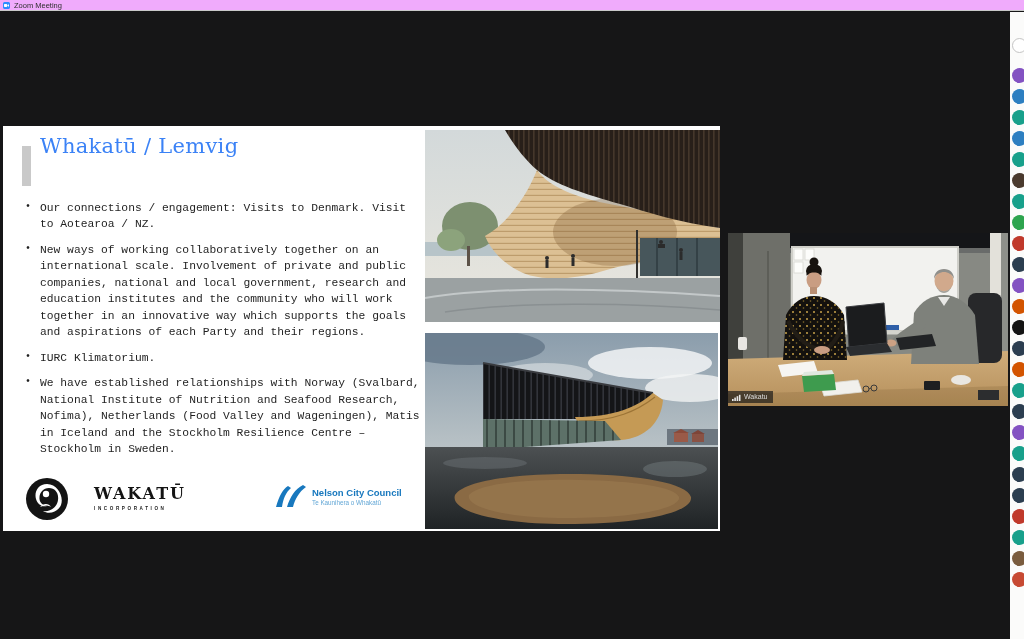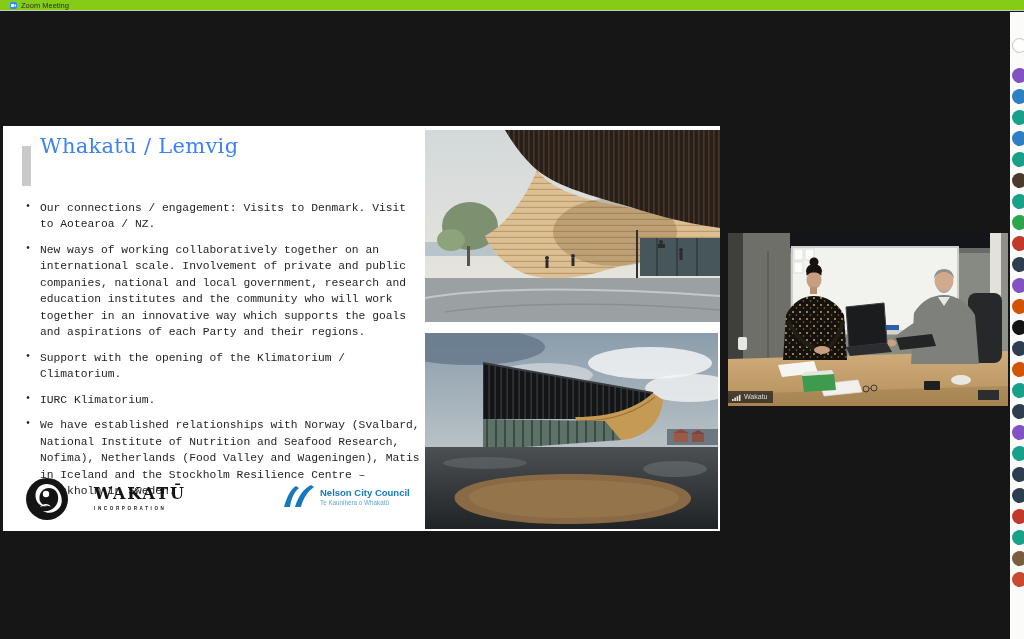--- a/index.html
+++ b/index.html
@@ -1,21 +1,21 @@
 <!DOCTYPE html>
 <html><head>
 <meta charset="utf-8">
 <style>
   html,body{margin:0;padding:0;background:#000;}
   #screen{position:relative;width:1024px;height:639px;background:#161617;overflow:hidden;
           font-family:"Liberation Sans",sans-serif;}
 
   
-  #titlebar{position:absolute;left:0;top:0;width:1024px;height:11px;background:#84cc16;
-            border-bottom:1px solid #c9c9c9;display:flex;align-items:center;gap:4px;padding-left:10px;box-sizing:border-box;}
+  #titlebar{position:absolute;left:0;top:0;width:1024px;height:11px;background:#f0abfc;
+            border-bottom:1px solid #c9c9c9;display:flex;align-items:center;gap:4px;padding-left:3px;box-sizing:border-box;}
   #titlebar .app-ico{width:7px;height:7px;border-radius:2px;background:#2d8cff;flex:0 0 auto;display:block;}
   #titlebar .ttl{font-size:7.5px;line-height:7px;color:#2e2e2e;}
 
   
   #appstrip{position:absolute;left:1010px;top:12px;width:14px;height:627px;background:#fbfbfa;overflow:hidden;}
   .strip-dot{position:absolute;left:2px;width:15px;height:15px;border-radius:50%;}
   .strip-dot.outlined{background:#fff;border:1px solid #c4c4c4;box-sizing:border-box;}
 
   
   #slide{position:absolute;left:3px;top:126px;width:717px;height:405px;background:#ffffff;}
@@ -26,21 +26,21 @@
            font-family:Liberation Mono, monospace;font-size:11.3px;line-height:1.46;color:#1f1f1f;}
   #bullets li{position:relative;padding-left:17px;margin-bottom:9px;}
   #bullets li::before{content:"•";position:absolute;left:2px;top:0;font-size:10px;}
 
   
   #wakatu-logo{position:absolute;left:22px;top:351px;display:flex;align-items:flex-start;}
   #wakatu-logo .wk-text{margin-left:25px;padding-top:7px;}
   #wakatu-logo .wk-name{font-family:"DejaVu Serif","Liberation Serif",serif;font-weight:bold;
                         font-size:16px;letter-spacing:2px;color:#141414;}
   #wakatu-logo .wk-sub{font-size:4.6px;letter-spacing:2.6px;color:#232323;margin-top:3px;font-weight:bold;}
-  #ncc-logo{position:absolute;left:280px;top:358px;display:flex;align-items:center;}
+  #ncc-logo{position:absolute;left:272px;top:358px;display:flex;align-items:center;}
   #ncc-logo .ncc-text{margin-left:5px;}
   #ncc-logo .ncc-name{font-size:9.5px;font-weight:bold;color:#1878be;}
   #ncc-logo .ncc-sub{font-size:6.3px;color:#63a7d6;margin-top:1px;}
 
   .photo{position:absolute;display:block;}
   #photo-top{left:422px;top:4px;}
   #photo-bottom{left:422px;top:207px;}
 
   
   #video{position:absolute;left:728px;top:233px;width:280px;height:173px;background:#000;}
@@ -90,21 +90,20 @@
       <div class="strip-dot" style="background: rgb(122, 92, 62); top: 539px;"></div>
       <div class="strip-dot" style="background: rgb(199, 74, 51); top: 560px;"></div>
     </div>
 
   <div id="slide">
     <div id="accent"></div>
     <div id="slide-title">Whakatū / Lemvig</div>
     <ul id="bullets">
         <li>Our connections / engagement: Visits to Denmark. Visit to Aotearoa / NZ.</li>
         <li>New ways of working collaboratively together on an international scale. Involvement of private and public companies, national and local government, research and education institutes and the community who will work together in an innovative way which supports the goals and aspirations of each Party and their regions.</li>
-        <li>Support with the opening of the Klimatorium / Climatorium.</li>
         <li>IURC Klimatorium.</li>
         <li>We have established relationships with Norway (Svalbard, National Institute of Nutrition and Seafood Research, Nofima), Netherlands (Food Valley and Wageningen), Matis in Iceland and the Stockholm Resilience Centre – Stockholm in Sweden.</li>
       </ul>
 
     <div id="wakatu-logo">
       <svg width="44" height="44" viewBox="0 0 44 44">
         <circle cx="22" cy="22" r="21" fill="#141414"></circle>
         <path d="M22,7 C13,7 9,15 11,22 C13,29 20,31 24,28 C20,30 15,27 14.5,22 C14,16 18,11 24,11 C30,11 34,16 33,23 C32,30 26,35 18,34 C24,38 33,35 36,28 C39,20 33,7 22,7 Z" fill="#fff"></path>
         <circle cx="21" cy="17" r="3.2" fill="#fff"></circle>
         <path d="M15,30 C18,26 24,26 26,30 C23,28 19,28 15,30 Z" fill="#fff"></path>

